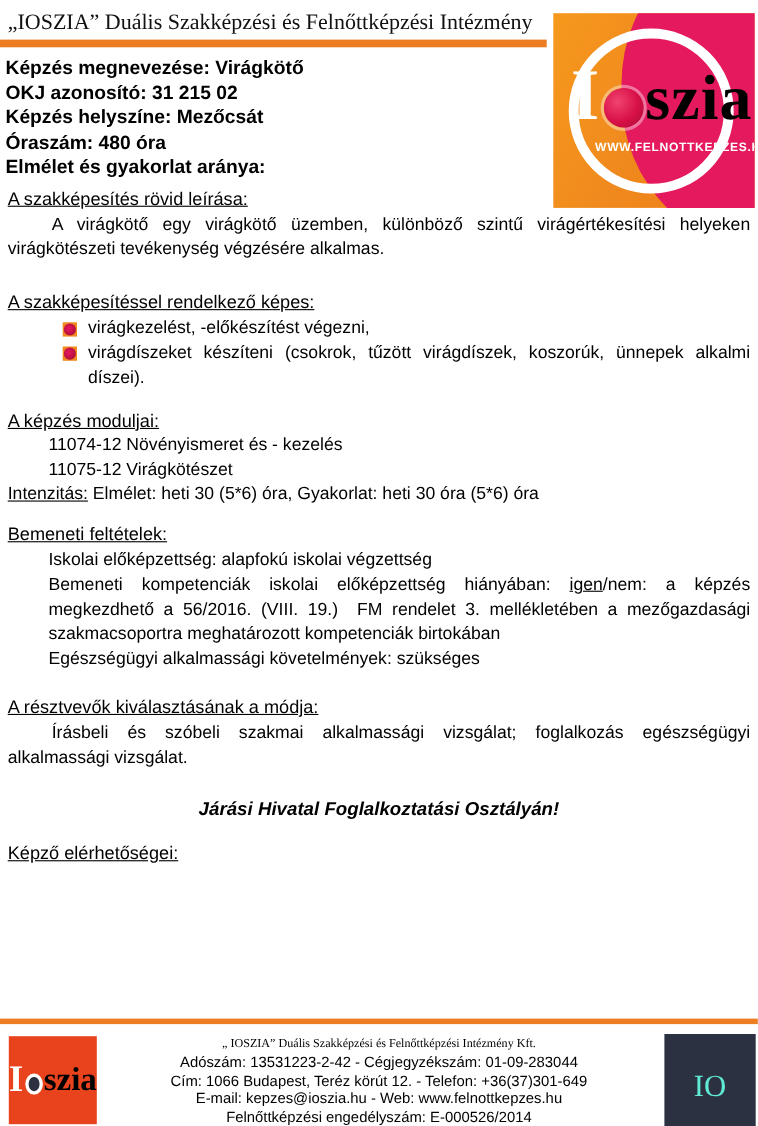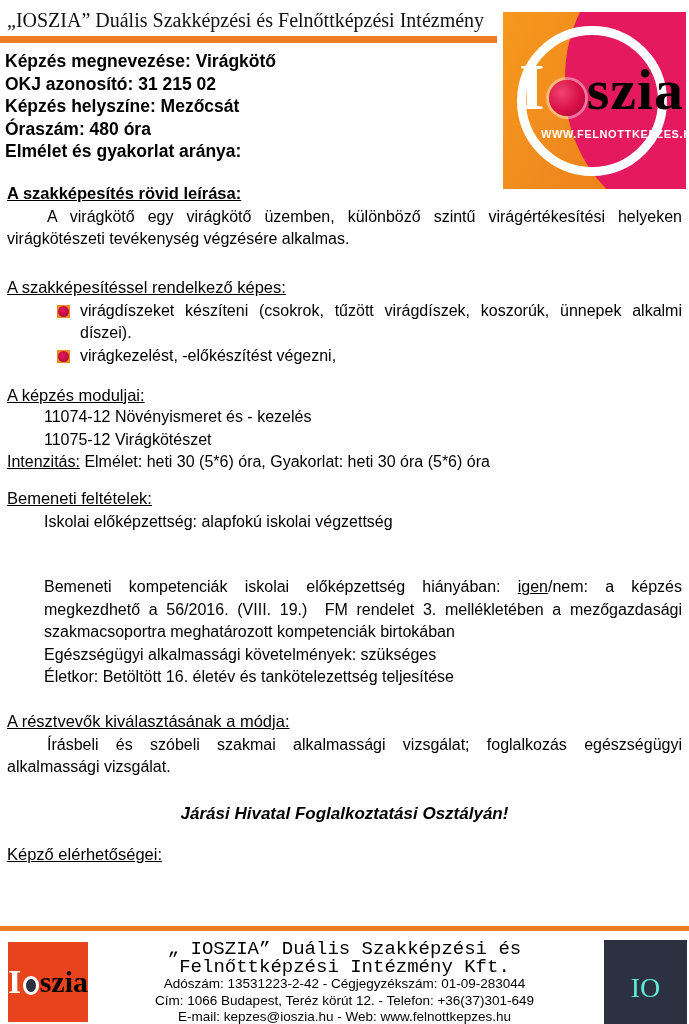--- a/index.html
+++ b/index.html
@@ -30,34 +30,34 @@
             letter-spacing:.6px;font-family:"Liberation Sans",sans-serif;}
 
   
   .course{margin:7px 8px 0 5px;font-weight:bold;font-size:17.5px;line-height:22.5px;color:#000;}
   .course .ratio-value{padding-left:9px;}
   .pre{white-space:pre-wrap;}
 
   
   .content{margin:0 7px 0 7px;font-size:16px;line-height:22.5px;}
   .sec-heading{font-size:16.5px;line-height:21px;text-decoration:underline;color:#000;}
-  .h1x{margin-top:20px;font-weight:bold;} .h2x{margin-top:26px;} .h3x{margin-top:18px;}
+  .h1x{margin-top:8px;} .h2x{margin-top:26px;} .h3x{margin-top:18px;}
   .h4x{margin-top:14px;} .h5x{margin-top:22px;} .h6x{margin-top:20px;}
   .para{margin-top:2px;text-align:justify;text-indent:40px;color:#000;}
 
   .bullets{margin-top:2px;}
   .bullet-row{display:flex;align-items:flex-start;margin-left:50px;}
   .bullet-icon{flex:0 0 13px;width:13px;height:13px;margin-top:5px;margin-right:10px;
                background:#F08A1E;position:relative;overflow:hidden;}
   .bullet-dot{position:absolute;inset:1px;border-radius:50%;
               background:radial-gradient(circle at 40% 40%,#E5195E 0%,#B30D3E 70%,#8d0a30 100%);}
   .bullet-text{flex:1;text-align:justify;color:#000;}
 
   .indent{margin-left:37px;color:#000;}
-  .just{text-align:justify;margin-top:43px;}
+  .just{text-align:justify;}
   .u{text-decoration:underline;}
 
   .intensity{color:#000;}
   .entry-lines{margin-top:2px;}
 
   .notice{margin-top:24px;text-align:center;font-weight:bold;font-style:italic;
           font-size:17px;line-height:21px;color:#000;}
 
   .contact-line{margin-top:2px;color:#000;}
 
@@ -68,21 +68,21 @@
                     display:flex;align-items:center;justify-content:center;
                     font-family:"Liberation Serif",serif;}
   .fll-i{color:#fff;font-size:34px;font-weight:bold;}
   .fll-o{width:19px;height:19px;border-radius:50%;border:3px solid #fff;box-sizing:border-box;
          background:#2B3140;margin:6px 1px 0 2px;}
   .fll-szia{color:#000;font-size:30px;font-weight:bold;}
   .footer-logo-right{position:absolute;right:2px;top:2px;width:83px;height:96px;background:#2B3140;
                      display:flex;align-items:center;justify-content:center;color:#5eead4;
                      font-family:"Liberation Serif",serif;font-size:28px;}
   .footer-text{position:absolute;left:110px;right:110px;top:2px;text-align:center;color:#000;}
-  .footer-company{font-family:Liberation Mono, monospace;font-size:19px;line-height:18px;}
+  .footer-company{font-family:Liberation Serif, serif;font-size:11px;line-height:18px;}
   .footer-row{font-size:13.5px;line-height:16.5px;}
 </style>
 </head>
 <body>
 
 <div class="page">
 
   <div class="doc-title">„IOSZIA” Duális Szakképzési és Felnőttképzési Intézmény</div>
   <div class="top-rule"></div>
 
@@ -109,42 +109,41 @@
 
     <div class="sec-heading h1x">A szakképesítés rövid leírása:</div>
     <div class="para">A virágkötő egy virágkötő üzemben, különböző szintű virágértékesítési helyeken virágkötészeti tevékenység végzésére alkalmas.</div>
 
     <div class="sec-heading h2x">A szakképesítéssel rendelkező képes:</div>
     <div class="bullets">
       <div class="bullet-row">
         <span class="bullet-icon">
             <span class="bullet-dot"></span>
           </span>
-        <span class="bullet-text">virágdíszeket készíteni (csokrok, tűzött virágdíszek, koszorúk, ünnepek alkalmi díszei).</span>
+        <span class="bullet-text">virágkezelést, -előkészítést végezni,</span>
       </div>
       <div class="bullet-row">
         <span class="bullet-icon">
             <span class="bullet-dot"></span>
           </span>
-        <span class="bullet-text">virágkezelést, -előkészítést végezni,</span>
+        <span class="bullet-text">virágdíszeket készíteni (csokrok, tűzött virágdíszek, koszorúk, ünnepek alkalmi díszei).</span>
       </div>
     </div>
 
     <div class="sec-heading h3x">A képzés moduljai:</div>
     <div class="indent">11074-12 Növényismeret és - kezelés</div>
     <div class="indent">11075-12 Virágkötészet</div>
 
     <div class="intensity"><span class="u">Intenzitás:</span><span> Elmélet: heti 30 (5*6) óra, Gyakorlat: heti 30 óra (5*6) óra</span></div>
 
     <div class="sec-heading h4x">Bemeneti feltételek:</div>
     <div class="entry-lines">
       <div class="indent">Iskolai előképzettség: alapfokú iskolai végzettség</div>
       <div class="indent just pre"><span>Bemeneti kompetenciák iskolai előképzettség hiányában: </span><span class="u">igen</span><span>/nem: a képzés megkezdhető a 56/2016. (VIII. 19.)  FM rendelet 3. mellékletében a mezőgazdasági szakmacsoportra meghatározott kompetenciák birtokában</span></div>
       <div class="indent">Egészségügyi alkalmassági követelmények: szükséges</div>
-      <div class="indent">Életkor: Betöltött 16. életév és tankötelezettség teljesítése</div>
     </div>
 
     <div class="sec-heading h5x">A résztvevők kiválasztásának a módja:</div>
     <div class="para">Írásbeli és szóbeli szakmai alkalmassági vizsgálat; foglalkozás egészségügyi alkalmassági vizsgálat.</div>
 
     <div class="notice">
       <div>Járási Hivatal Foglalkoztatási Osztályán!</div>
     </div>
 
     <div class="sec-heading h6x">Képző elérhetőségei:</div>

